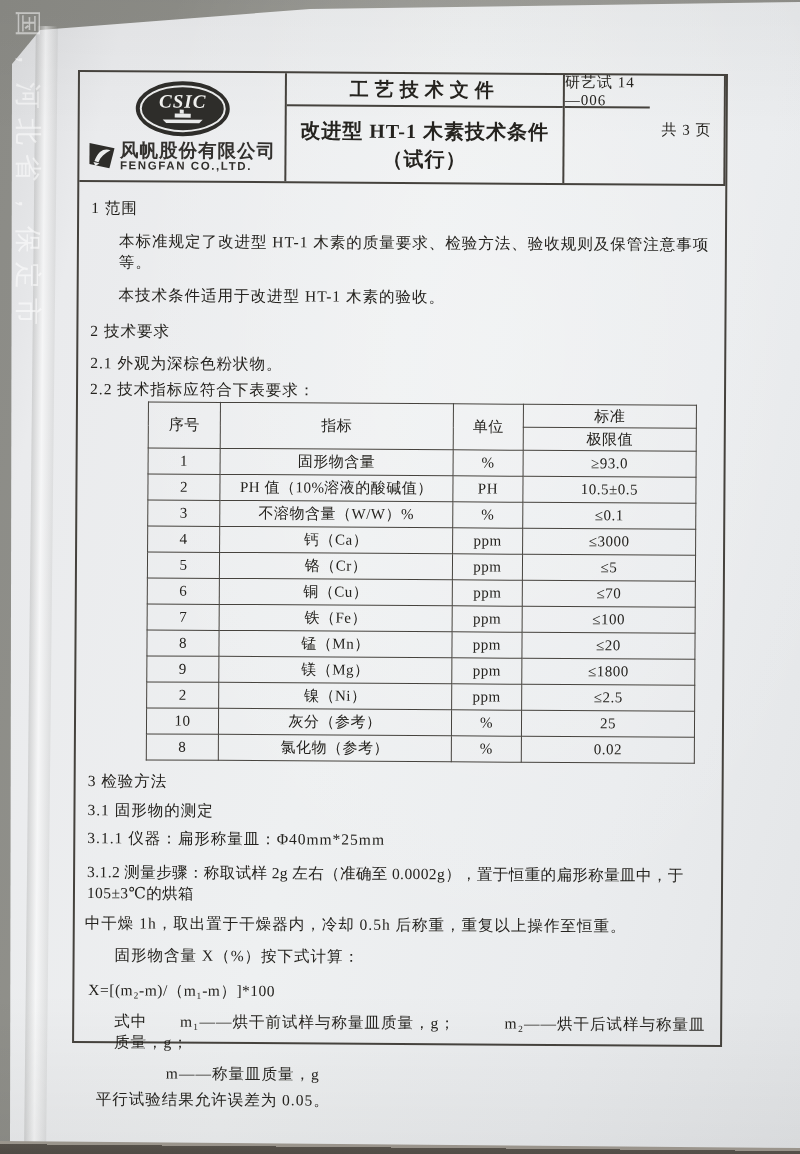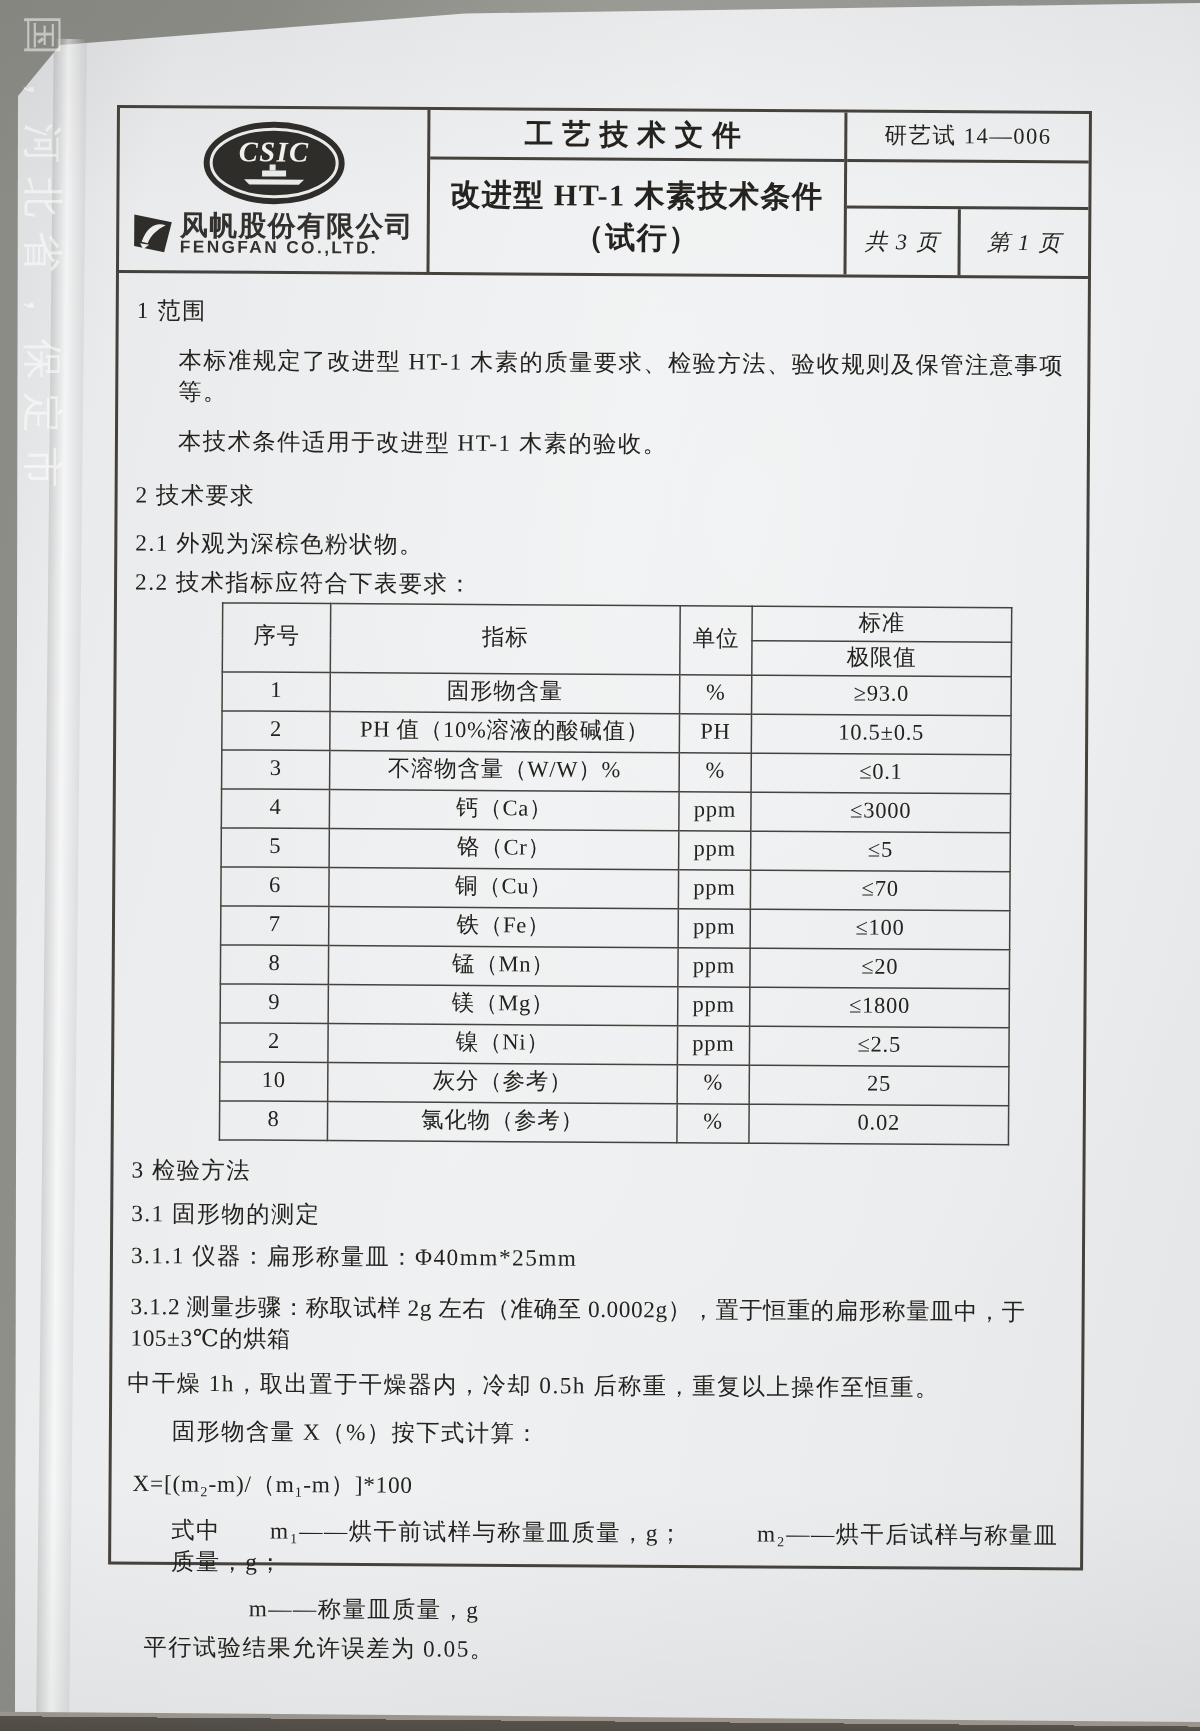--- a/index.html
+++ b/index.html
@@ -42,26 +42,26 @@
   .company-names { display:flex; flex-direction:column; line-height:1.05; }
   .company-cn { font-family:"Liberation Sans","DejaVu Sans",sans-serif; font-weight:bold;
                 font-size:18.5px; letter-spacing:1px; color:#33312e; }
   .company-en { font-family:"Liberation Sans","DejaVu Sans",sans-serif; font-weight:bold;
                 font-size:11.5px; letter-spacing:1.6px; color:#33312e; }
   .hdr-mid { width:278px; border-right:2px solid #45423d; display:flex; flex-direction:column; }
   .doc-type { height:33px; border-bottom:2px solid #45423d; display:flex; align-items:center;
               justify-content:center; font-size:19px; font-weight:bold; letter-spacing:6px; }
   .doc-title { flex:1; display:flex; flex-direction:column; align-items:center; justify-content:center;
                font-size:20px; font-weight:bold; line-height:28px; letter-spacing:1px; }
-  .hdr-right { flex:1; display:flex; flex-direction:column; }
+  .hdr-right { flex:1; display:flex; flex-direction:row; }
   .doc-number { height:33px; border-bottom:2px solid #45423d; display:flex; align-items:center;
                 justify-content:center; font-size:15px; letter-spacing:1px; }
   .hdr-gap { height:31px; border-bottom:2px solid #45423d; }
   .pages-row { flex:1; display:flex; font-size:15px; }
-  .pages-row > div { display:flex; align-items:center; justify-content:center; letter-spacing:1px;font-style:italic; }
+  .pages-row > div { display:flex; align-items:center; justify-content:center; letter-spacing:1px; }
   .pages-total { width:76px; border-right:2px solid #45423d; }
   .page-current { flex:1; }
 
   
   .content { position:relative; font-size:15.5px; letter-spacing:1px; line-height:21px; }
   .l-sec  { margin:15px 0 0 12px; }
   .l-par  { margin:12px 0 0 40px; }
   .l-21   { margin:11px 0 0 12px; }
   .l-22   { margin:5px 0 0 12px; }
   .l-3    { margin:10px 0 0 12px; }
@@ -78,21 +78,21 @@
   .l-tol  { margin:5px 0 0 22px; }
 
   
   table.spec { border-collapse:collapse; margin:2px 0 0 70px; table-layout:fixed;
                font-size:15px; letter-spacing:.5px; }
   table.spec td, table.spec th { border:1.7px solid #46433e; text-align:center;
                font-weight:normal; padding:0 3px; }
   table.spec th { height:23px; }
   table.spec td { height:26px; }
   .c-no  { width:72px; }  .c-ind { width:233px; }
-  .c-un  { width:48px; }  .c-std { width:173px; }
+  .c-un  { width:70px; }  .c-std { width:173px; }
 </style>
 </head>
 <body>
 
 <div class="photo">
 
   <div class="paper"></div>
   <div class="paper-fold"></div>
   <div class="desk-strip"></div>
   <div class="watermark">国，河北省，保定市</div>
@@ -130,21 +130,20 @@
           <span>改进型 HT-1 木素技术条件</span>
           <span>（试行）</span>
         </div>
       </div>
 
       <div class="hdr-right">
         <div class="doc-number">研艺试 14—006</div>
         <div class="hdr-gap"></div>
         <div class="pages-row">
           <div class="pages-total">共 3 页</div>
-          <div class="page-current">第 1 页</div>
         </div>
       </div>
     </div>
 
     <div class="content">
 
       <div class="l-sec">1  范围</div>
       <div class="l-par">本标准规定了改进型 HT-1 木素的质量要求、检验方法、验收规则及保管注意事项等。</div>
       <div class="l-par">本技术条件适用于改进型 HT-1 木素的验收。</div>
 

